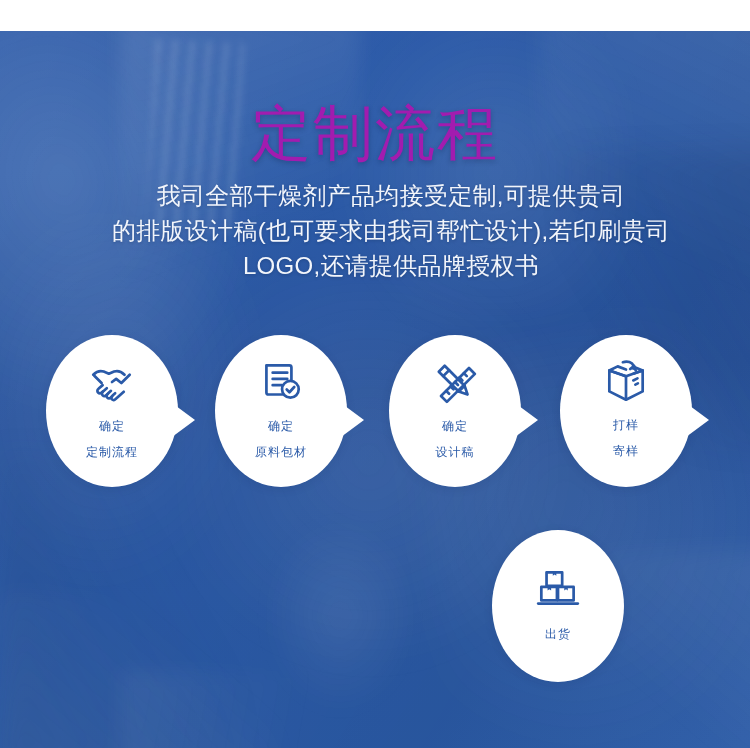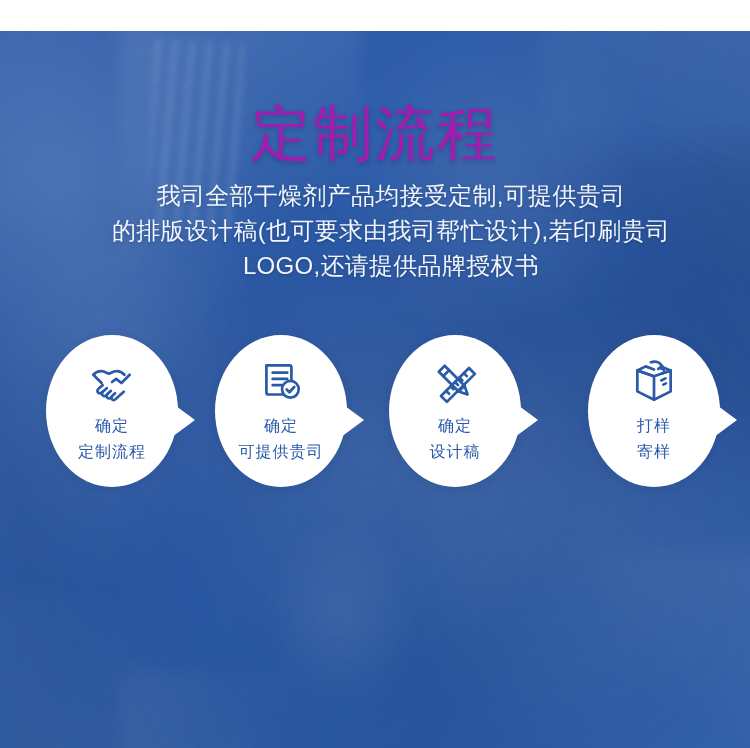--- a/index.html
+++ b/index.html
@@ -155,31 +155,31 @@
   }
   .bubble .ico {
     width:50px; height:50px;
     display:flex; align-items:center; justify-content:center;
     margin-bottom:4px;
   }
   .bubble .ico svg { display:block; }
   .bubble .labels {
     text-align:center;
     color:#2a5aa8;
-    font-size:16px;
+    font-size:12px;
     line-height:26px;
     font-weight:normal;
     letter-spacing:1px;
   }
   .bubble .labels div { white-space:nowrap; }
   
   #b0 { left:46px; }
   #b1 { left:215px; }
   #b2 { left:389px; }
-  #b3 { left:588px; }
+  #b3 { left:560px;font-family:Liberation Mono, monospace; }
   
   #b4 { left:136px; }
   #b5 { left:311px; }
   #b6 { left:492px; }
 </style>
 </head>
 <body>
 
 <div id="page">
 
@@ -241,21 +241,21 @@
         <div class="ico">
           <svg width="50" height="50" viewBox="0 0 48 48" fill="none" stroke="#2a5aa8" stroke-width="2.6" stroke-linecap="round" stroke-linejoin="round">
             <path d="M10 8h22a2 2 0 012 2v24a2 2 0 01-2 2H12a2 2 0 01-2-2V8z"></path>
             <path d="M16 15h14M16 21h14M16 27h9"></path>
             <circle cx="33" cy="31" r="8" fill="#ffffff"></circle>
             <path d="M29.5 31.2l2.6 2.6 4.6-5"></path>
           </svg>
         </div>
         <div class="labels">
           <div>确定</div>
-          <div>可提供贵司</div>
+          <div>原料包材</div>
         </div>
       </div>
     </div>
 
     <div class="bubble" id="b2">
       <div class="balloon"></div>
       <div class="tail"></div>
       <div class="inner">
         <div class="ico">
           <svg width="50" height="50" viewBox="0 0 48 48" fill="none" stroke="#2a5aa8" stroke-width="2.6" stroke-linecap="round" stroke-linejoin="round">
@@ -300,16 +300,36 @@
         </div>
       </div>
     </div>
 
   </div>
 
   <div class="bubble-row" id="row2">
 
 
 
+    <div class="bubble no-tail" id="b6">
+      <div class="balloon"></div>
+
+      <div class="inner">
+        <div class="ico">
+          <svg width="50" height="50" viewBox="0 0 48 48" fill="none" stroke="#2a5aa8" stroke-width="2.6" stroke-linecap="round" stroke-linejoin="round">
+            <rect x="13" y="7" width="15" height="13"></rect>
+            <path d="M19 7v3.4l1.7-1.2L22.4 10.4V7" fill="#2a5aa8" stroke="none"></path>
+            <rect x="8" y="21" width="15" height="13"></rect>
+            <path d="M14 21v3.4l1.7-1.2 1.7 1.2V21" fill="#2a5aa8" stroke="none"></path>
+            <rect x="24" y="21" width="15" height="13"></rect>
+            <path d="M30 21v3.4l1.7-1.2 1.7 1.2V21" fill="#2a5aa8" stroke="none"></path>
+            <path d="M5 37h38"></path>
+          </svg>
+        </div>
+        <div class="labels">
+          <div>出货</div>
+        </div>
+      </div>
+    </div>
 
   </div>
 
 </div>
 
 </body></html>

